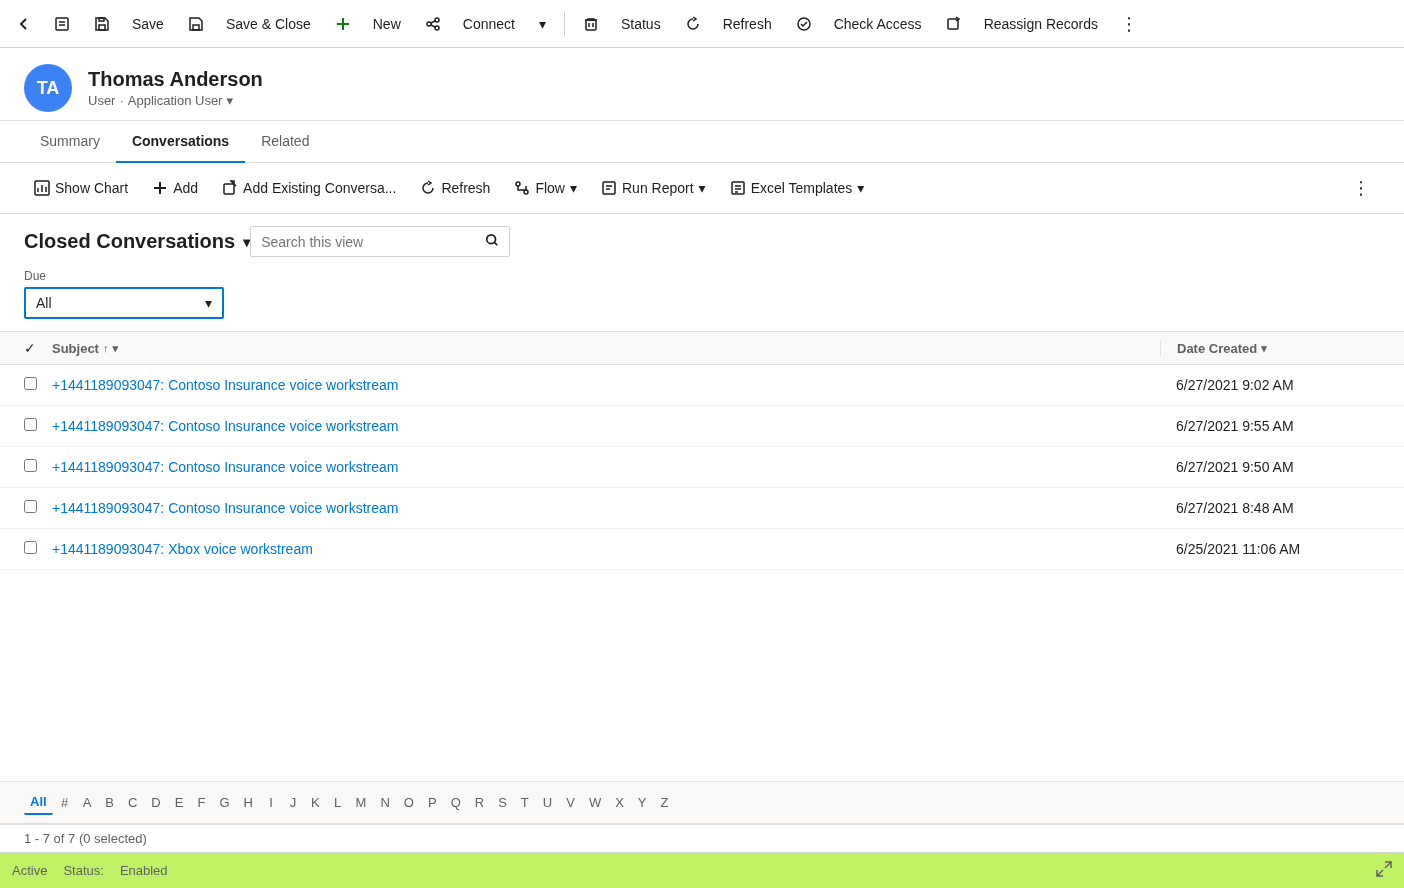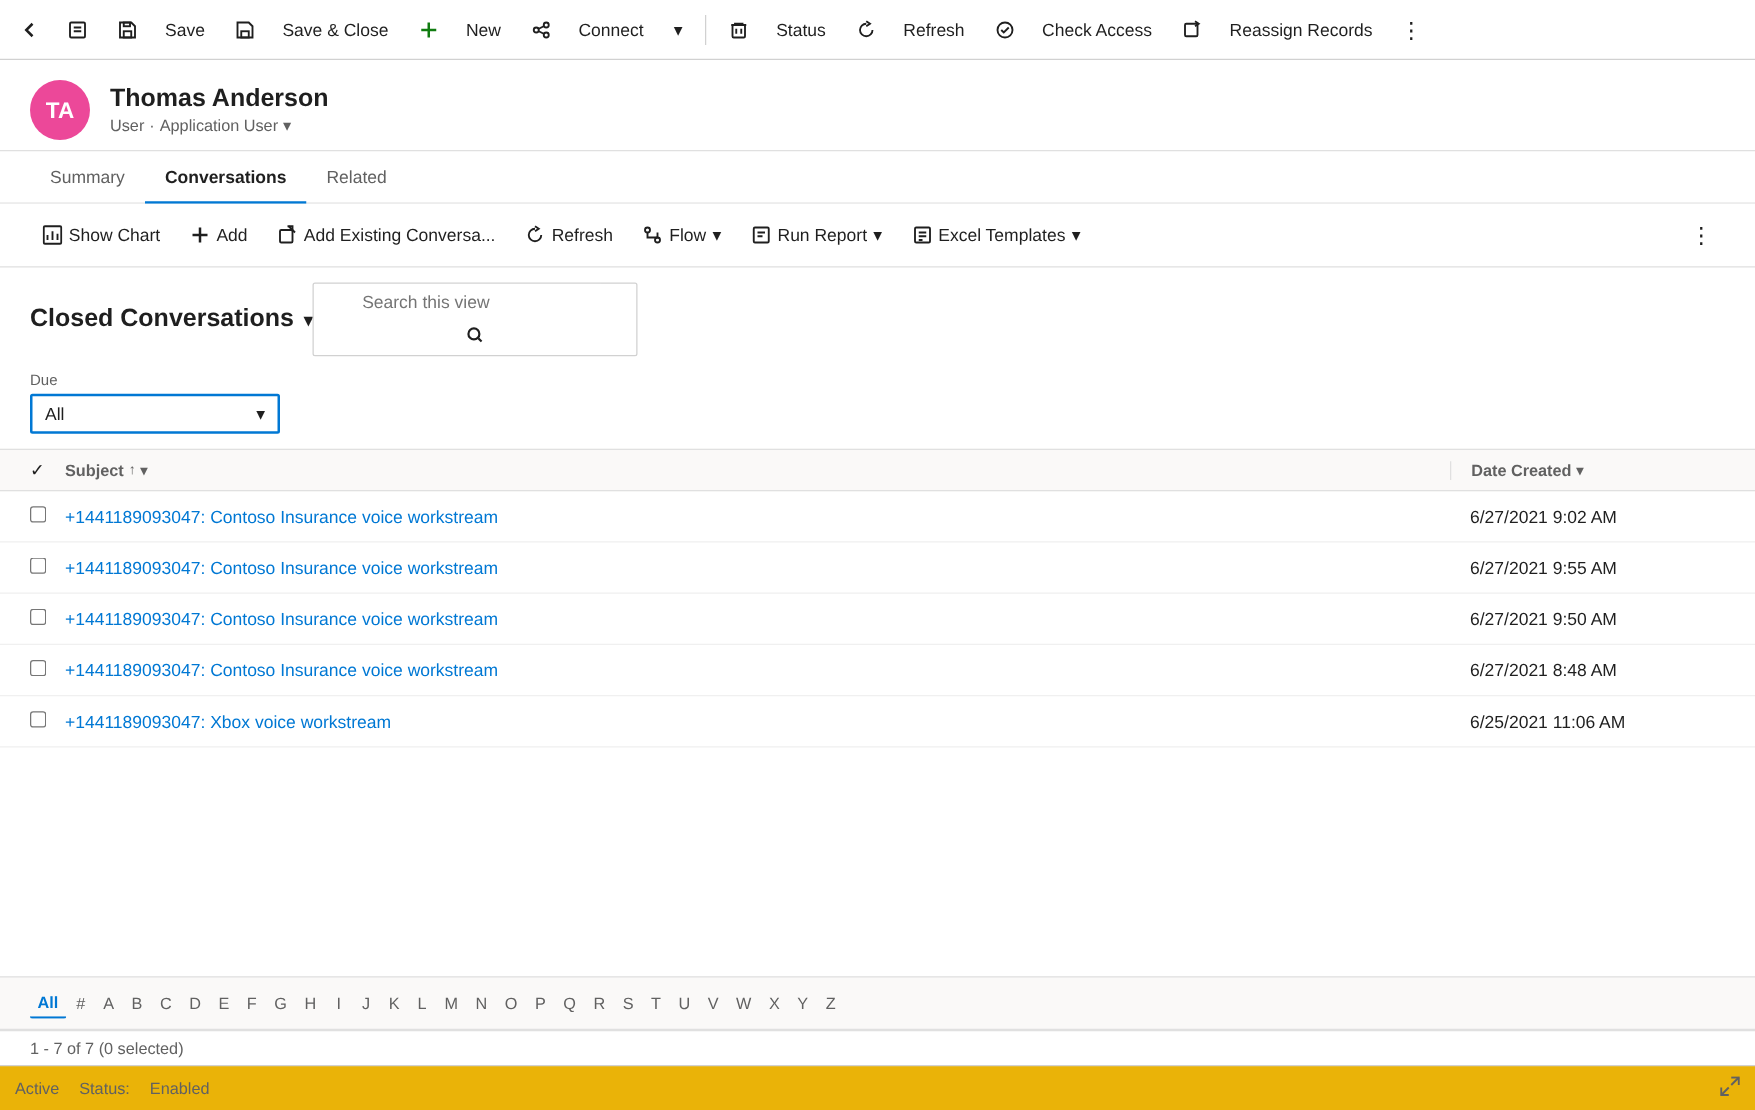--- a/index.html
+++ b/index.html
@@ -49,21 +49,21 @@
       display: flex;
       align-items: center;
       padding: 16px 24px 8px 24px;
       gap: 16px;
       border-bottom: 1px solid #e0e0e0;
     }
     .avatar {
       width: 48px;
       height: 48px;
       border-radius: 50%;
-      background: #ec4899;
+      background: #3b82f6;
       color: white;
       display: flex;
       align-items: center;
       justify-content: center;
       font-size: 18px;
       font-weight: 600;
       flex-shrink: 0;
     }
     .record-info h1 {
       font-size: 20px;
@@ -139,21 +139,20 @@
       font-weight: 600;
       color: #1f1f1f;
     }
     .search-box {
       display: flex;
       align-items: center;
       border: 1px solid #d1d1d1;
       border-radius: 2px;
       overflow: hidden;
       width: 260px;
-      flex-direction: column;
     }
     .search-box input {
       border: none;
       outline: none;
       padding: 6px 10px;
       font-size: 14px;
       flex: 1;
       color: #616161;
     }
     .search-box .search-icon-btn {
@@ -279,21 +278,21 @@
       padding: 6px 24px;
       font-size: 13px;
       color: #616161;
       border-top: 1px solid #e0e0e0;
     }
     .bottom-bar {
       display: flex;
       align-items: center;
       padding: 6px 12px;
       border-top: 1px solid #d1d1d1;
-      background: #eab308;
+      background: #bef264;
       font-size: 13px;
       color: #616161;
       gap: 16px;
       height: 36px;
     }
     .bottom-bar-right {
       margin-left: auto;
     }
 
     .main-content {

